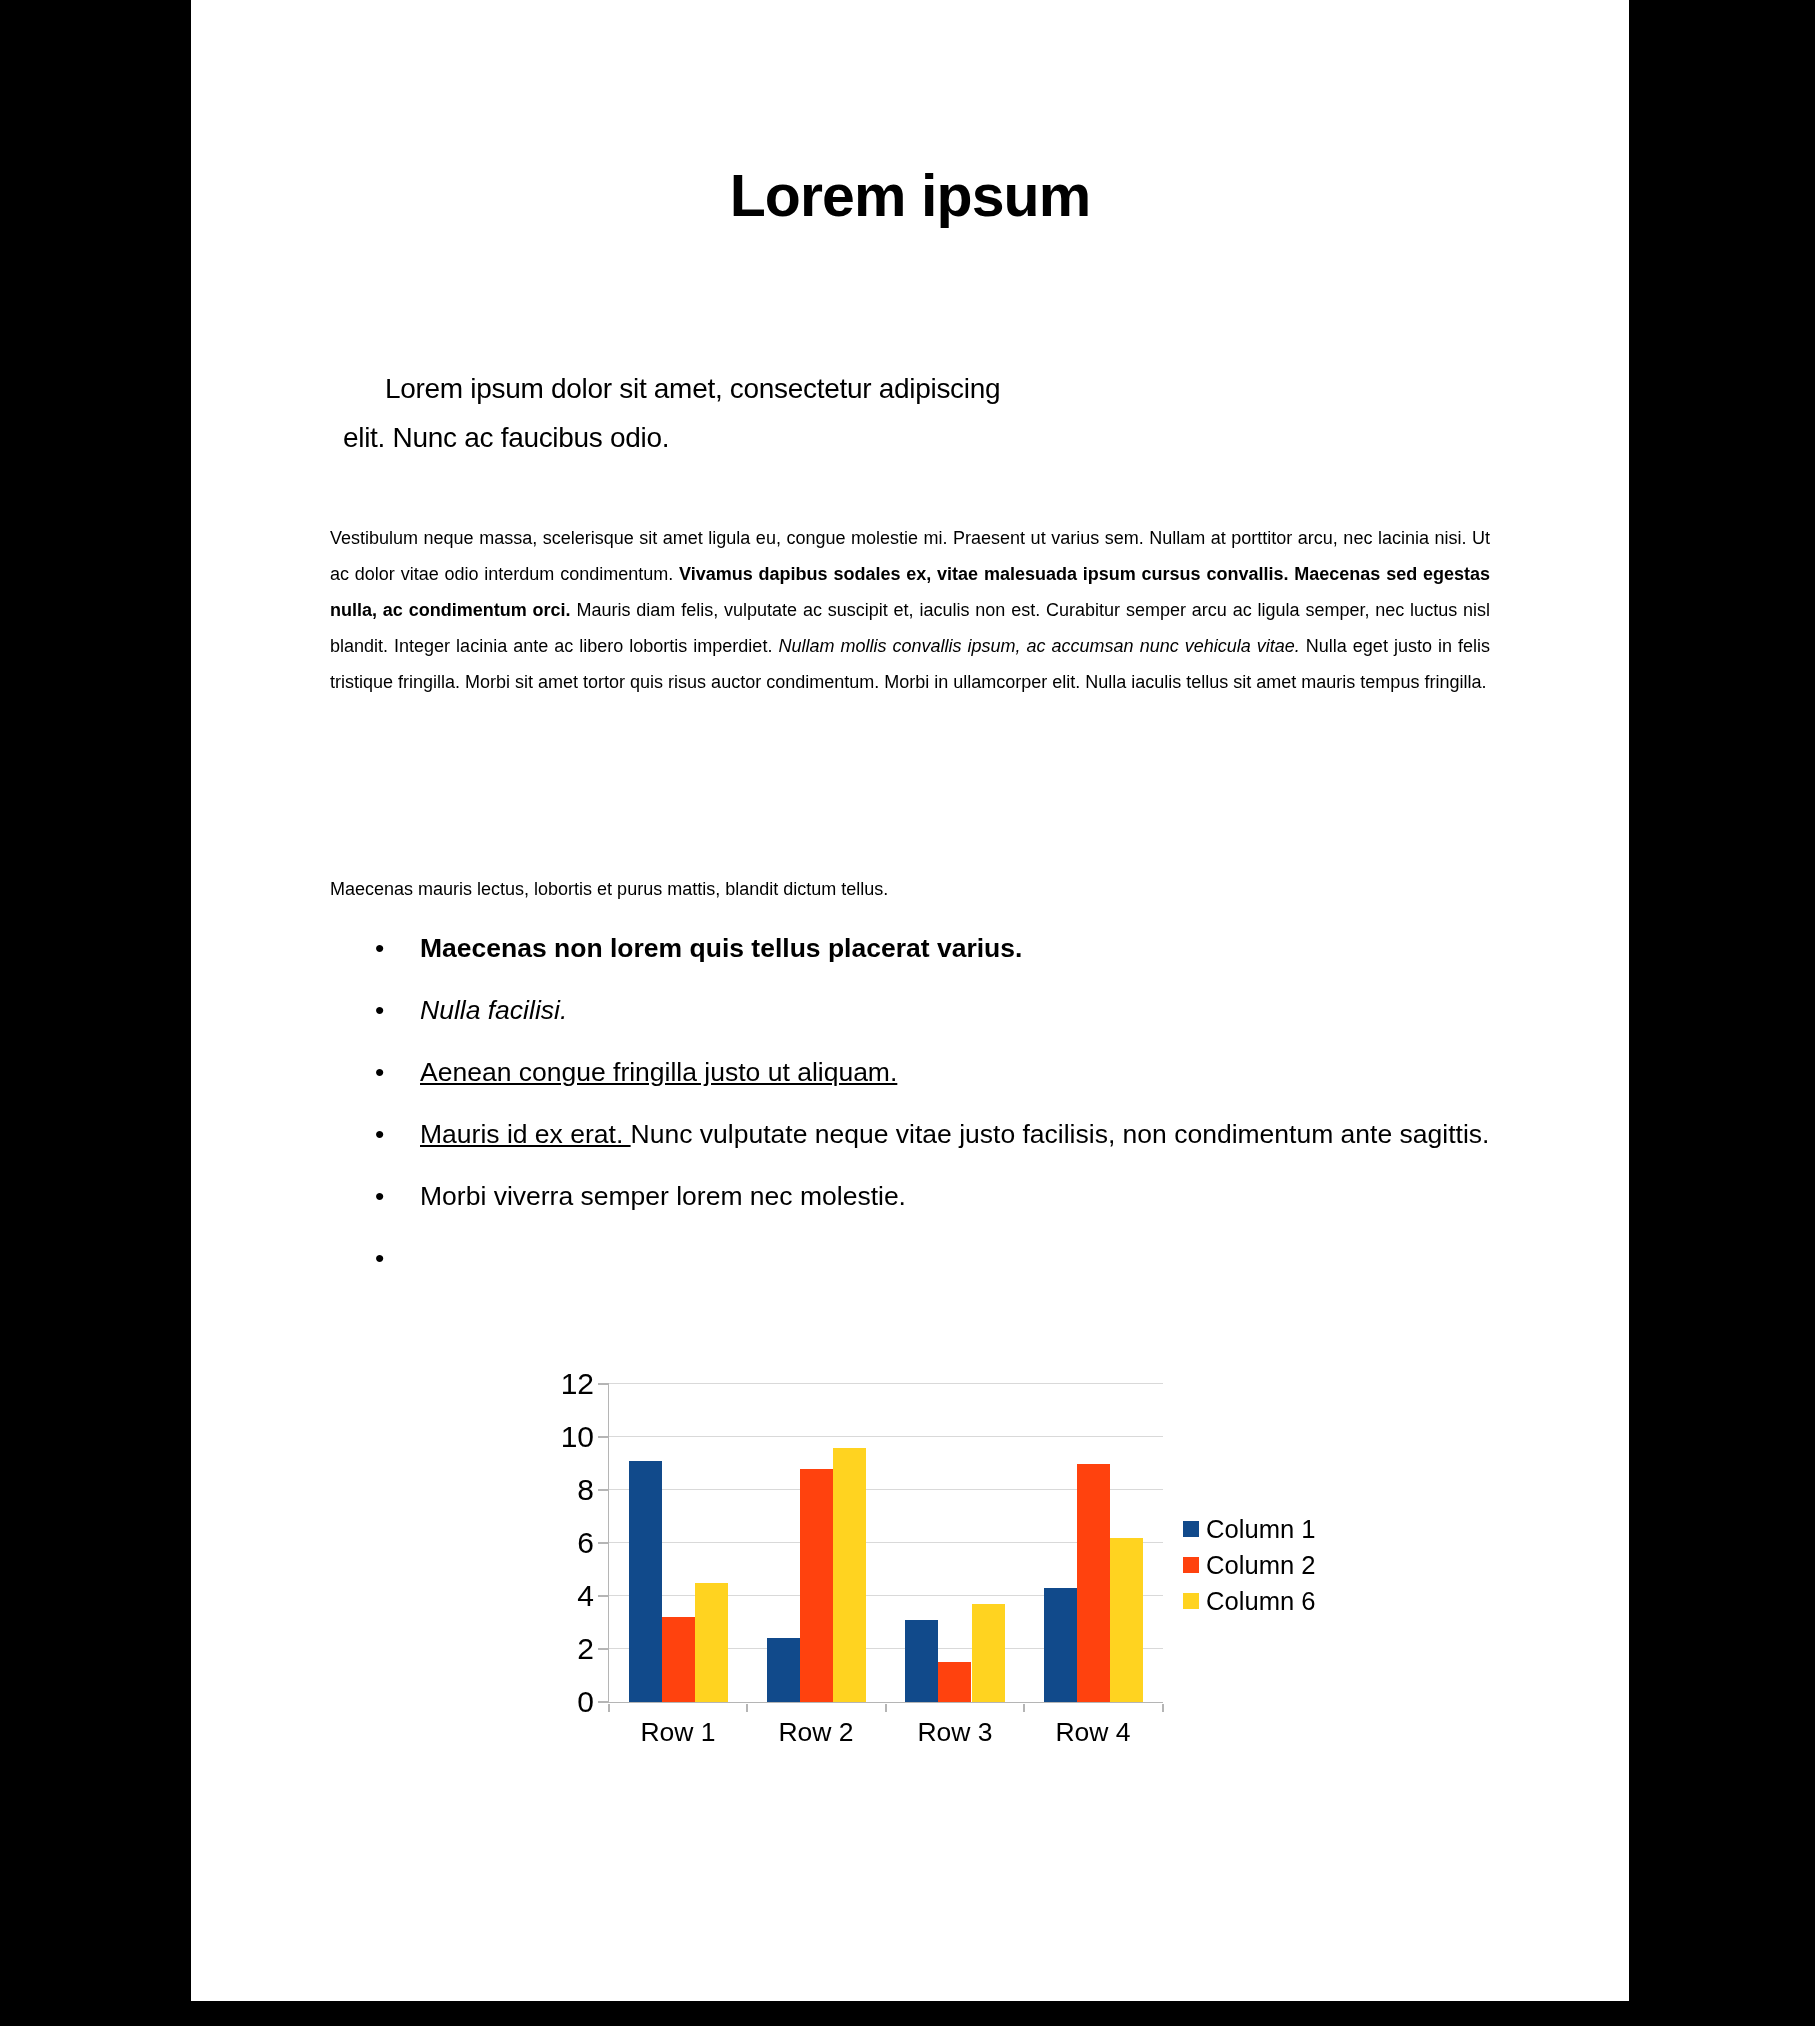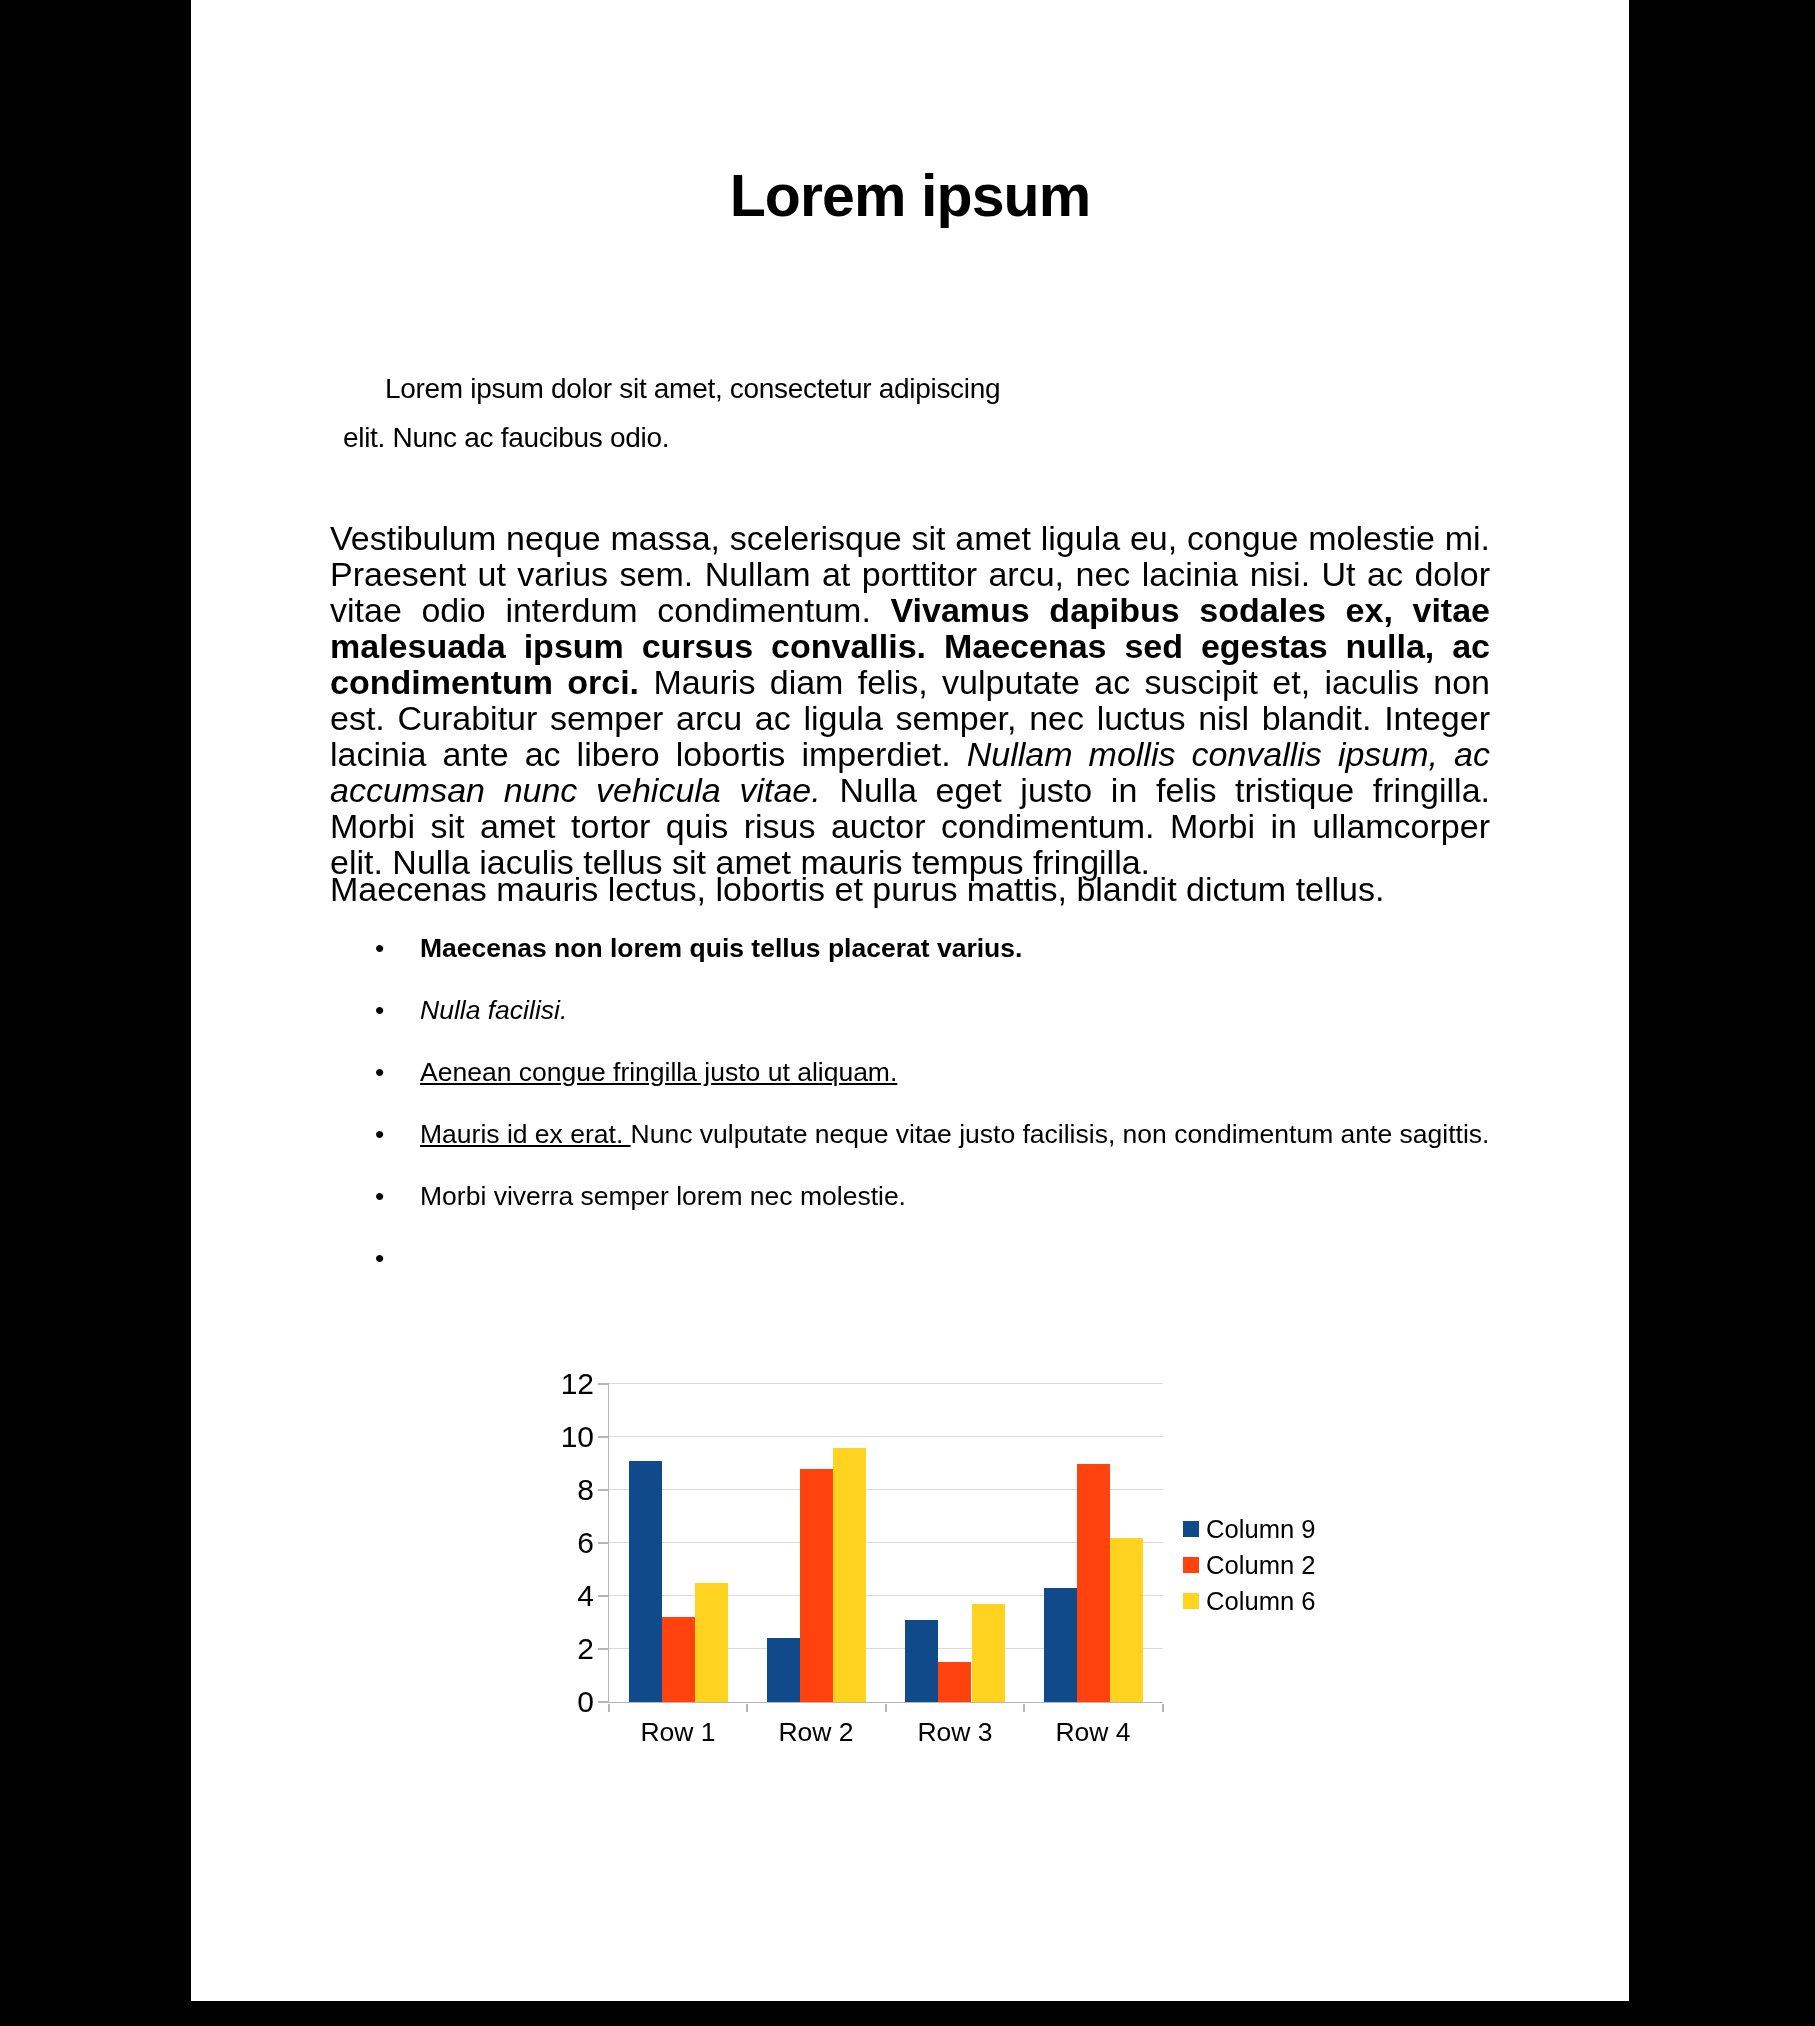--- a/index.html
+++ b/index.html
@@ -4,21 +4,21 @@
 <style>
   html,body{margin:0;padding:0;background:#000;width:1815px;height:2026px;overflow:hidden;
     font-family:"Liberation Sans","DejaVu Sans",sans-serif;}
   .viewer{position:relative;width:1815px;height:2026px;background:#000;}
   .page{position:absolute;left:191px;top:0;width:1438px;height:2001px;background:#ffffff;color:#000;}
   .doc-title{position:absolute;left:0;width:1438px;top:165px;margin:0;text-align:center;
     font-weight:bold;font-size:59px;line-height:62px;letter-spacing:-0.9px;}
   .doc-subtitle{position:absolute;left:139px;width:1160px;top:351px;margin:13px;
     font-weight:normal;font-size:28px;line-height:49px;letter-spacing:-0.3px;}
   .doc-subtitle .indent{display:inline-block;width:42px;}
-  .para{position:absolute;left:139px;width:1160px;margin:0;font-size:34px;line-height:36px;}
+  .para{position:absolute;left:139px;width:1160px;margin:0;font-size:18px;line-height:36px;}
   .para1{top:520px;text-align:justify;}
   .para2{top:871px;}
   .bullet-list{position:absolute;left:139px;width:1160px;top:930px;margin:0;padding:0;list-style:none;}
   .bullet-list li{position:relative;padding-left:90px;margin:0 0 26px 0;font-size:26.5px;line-height:36px;}
   .bullet-marker{position:absolute;left:45px;top:0;}
   .b{font-weight:bold;}
   .i{font-style:italic;}
   .u{text-decoration:underline;}
   
   .chart-plot{position:absolute;left:417px;top:1384px;width:554px;height:318px;
@@ -93,21 +93,21 @@
         <div class="bar" style="left: 329px; height: 40px; background: rgb(255, 66, 14);"></div>
         <div class="bar" style="left: 363px; height: 98px; background: rgb(255, 211, 32);"></div>
         <div class="xlabel" style="left: 277px; width: 138px;">Row 3</div>
         <div class="bar" style="left: 435px; height: 114px; background: rgb(17, 74, 139);"></div>
         <div class="bar" style="left: 468px; height: 238px; background: rgb(255, 66, 14);"></div>
         <div class="bar" style="left: 501px; height: 164px; background: rgb(255, 211, 32);"></div>
         <div class="xlabel" style="left: 415px; width: 138px;">Row 4</div>
         <div class="legend">
           <div class="legend-row">
             <span class="legend-swatch" style="background: rgb(17, 74, 139);"></span>
-            <span class="legend-label">Column 9</span>
+            <span class="legend-label">Column 1</span>
           </div>
           <div class="legend-row">
             <span class="legend-swatch" style="background: rgb(255, 66, 14);"></span>
             <span class="legend-label">Column 2</span>
           </div>
           <div class="legend-row">
             <span class="legend-swatch" style="background: rgb(255, 211, 32);"></span>
             <span class="legend-label">Column 6</span>
           </div>
         </div>

